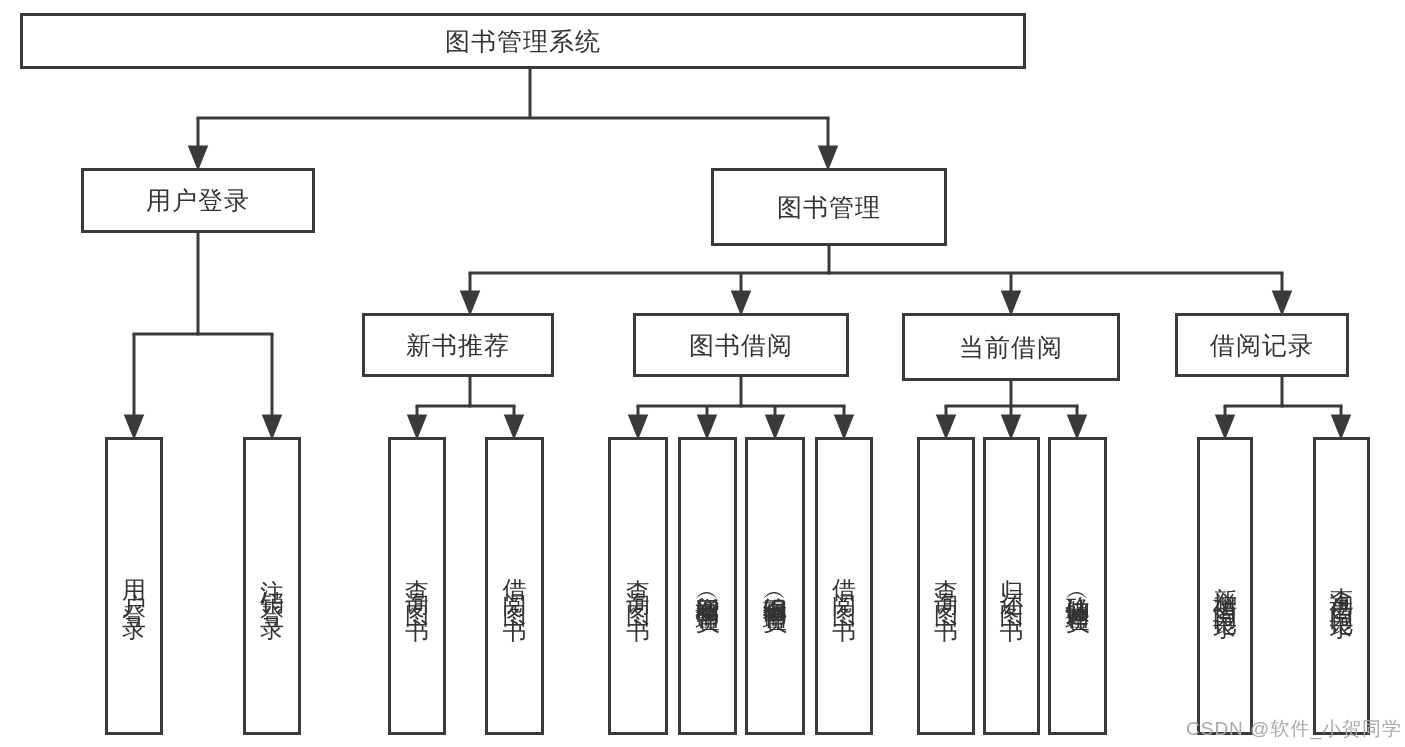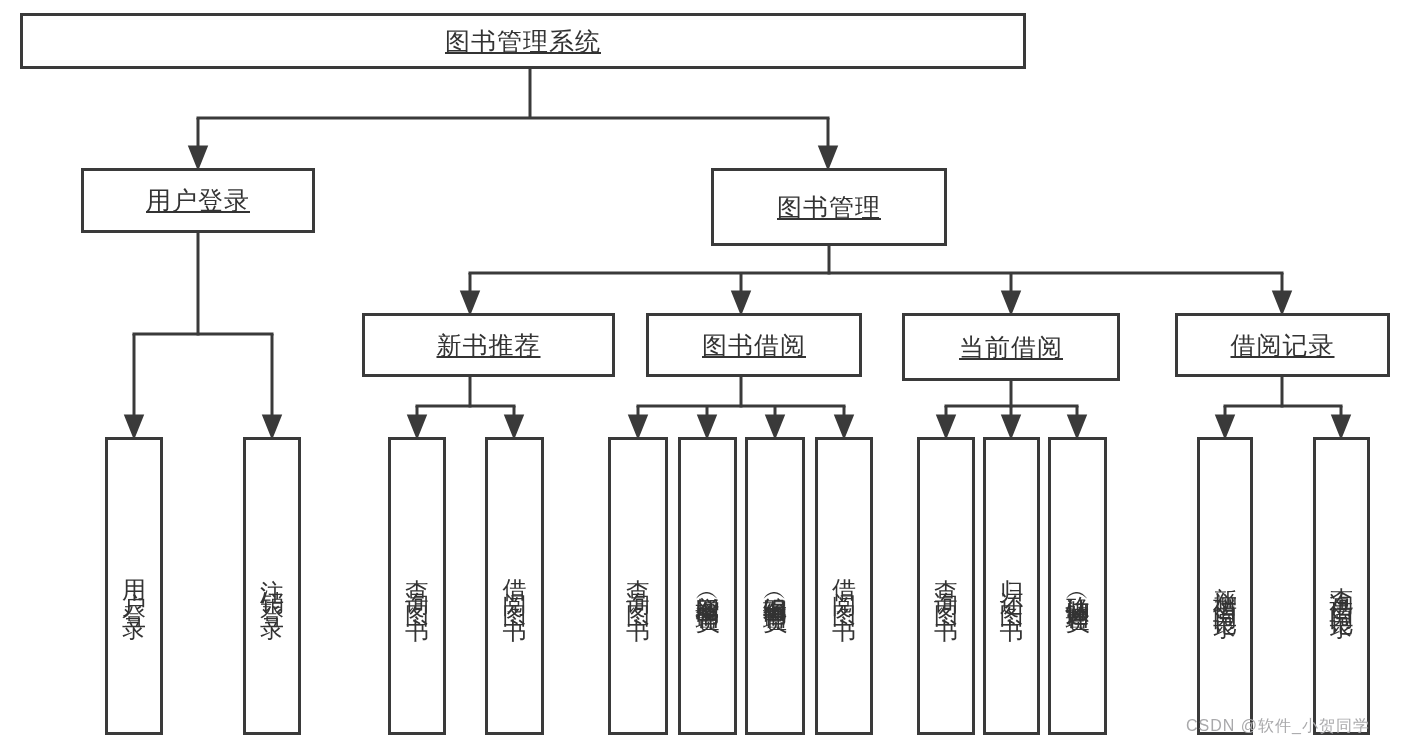--- a/index.html
+++ b/index.html
@@ -4,29 +4,29 @@
 <style>
   html,body{margin:0;padding:0;background:#ffffff;}
   body{width:1405px;height:747px;font-family:"Liberation Sans","DejaVu Sans",sans-serif;}
   .stage{position:relative;width:1405px;height:747px;background:#ffffff;overflow:hidden;}
   svg.connectors{position:absolute;left:0;top:0;width:1405px;height:747px;}
   .box{
     position:absolute;box-sizing:border-box;
     border:3px solid #3a3a3a;background:#ffffff;color:#333333;
     display:flex;align-items:center;justify-content:center;
   }
-  .hbox{font-size:25px;text-decoration:underline;}
+  .hbox{font-size:25px;}
   .hbox span{white-space:nowrap;letter-spacing:1px;}
   .vbox span{
     writing-mode:vertical-rl;text-orientation:mixed;
     font-size:24px;line-height:1;
   }
   .watermark{
     position:absolute;left:1186px;top:716px;z-index:6;
-    font-size:16px;color:#a9a9ab;white-space:nowrap;letter-spacing:1px;
+    font-size:19px;color:#a9a9ab;white-space:nowrap;letter-spacing:1px;
   }
 </style>
 </head>
 <body>
 
 <div class="stage">
 
   <svg class="connectors" viewBox="0 0 1405 747" xmlns="http://www.w3.org/2000/svg">
     <g stroke="#3a3a3a" stroke-width="3" fill="#3a3a3a">
       <line x1="530" y1="69" x2="530" y2="118"></line>
@@ -100,30 +100,30 @@
     <span>图书管理系统</span>
   </div>
 
   <div class="box hbox" style="left:81px;top:168px;width:234px;height:65px">
     <span>用户登录</span>
   </div>
   <div class="box hbox" style="left:711px;top:168px;width:236px;height:78px">
     <span>图书管理</span>
   </div>
 
-  <div class="box hbox" style="left:362px;top:313px;width:253px;height:64px">
+  <div class="box hbox" style="left:362px;top:313px;width:192px;height:64px">
     <span>新书推荐</span>
   </div>
-  <div class="box hbox" style="left:646px;top:313px;width:216px;height:64px">
+  <div class="box hbox" style="left:633px;top:313px;width:216px;height:64px">
     <span>图书借阅</span>
   </div>
   <div class="box hbox" style="left:902px;top:313px;width:218px;height:68px">
     <span>当前借阅</span>
   </div>
-  <div class="box hbox" style="left:1175px;top:313px;width:215px;height:64px">
+  <div class="box hbox" style="left:1175px;top:313px;width:174px;height:64px">
     <span>借阅记录</span>
   </div>
 
   <div class="box vbox" style="left:105px;top:437px;width:58px;height:298px">
     <span style="letter-spacing: 13px;">用户登录</span>
   </div>
   <div class="box vbox" style="left:243px;top:437px;width:58px;height:298px">
     <span style="letter-spacing: 13px;">注销登录</span>
   </div>
 

